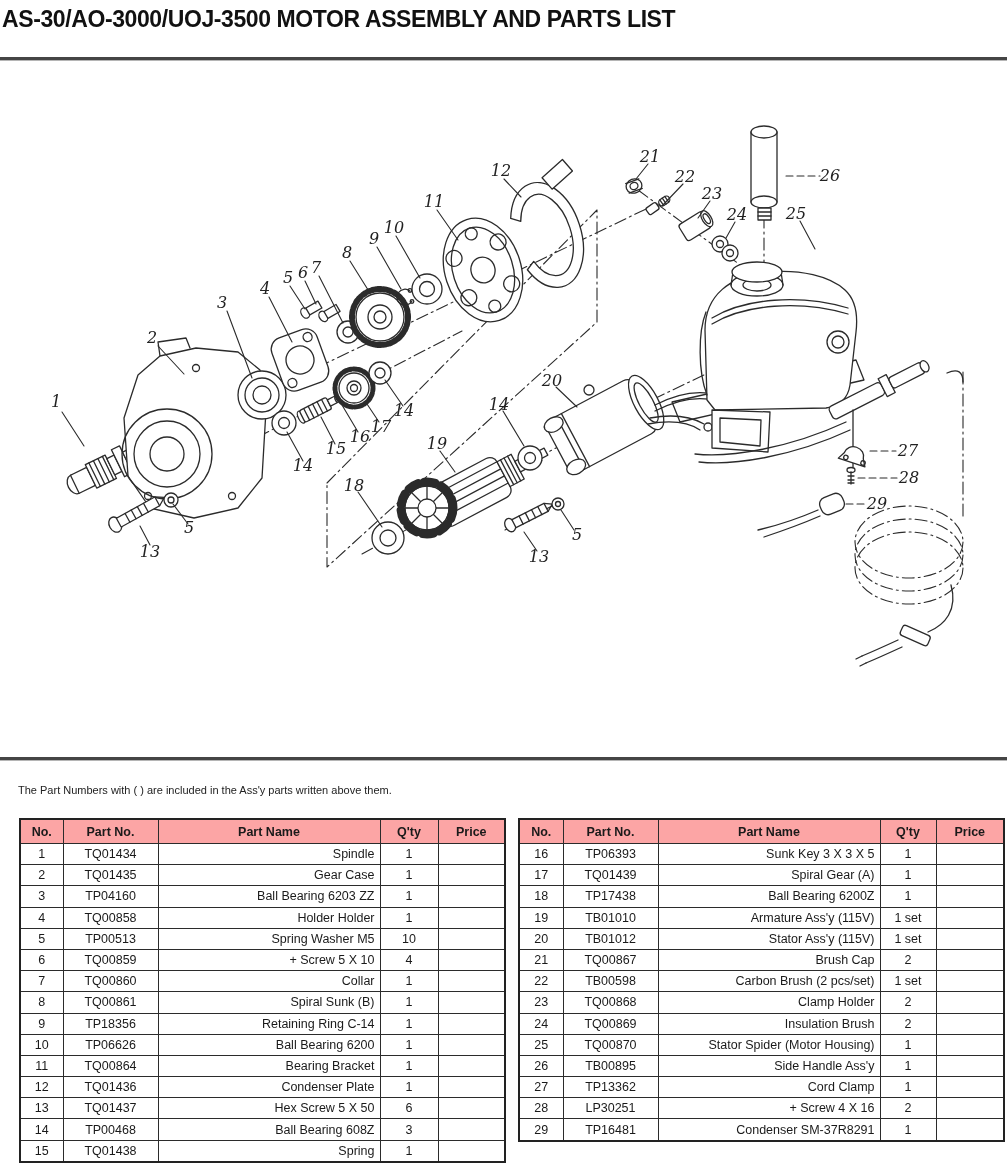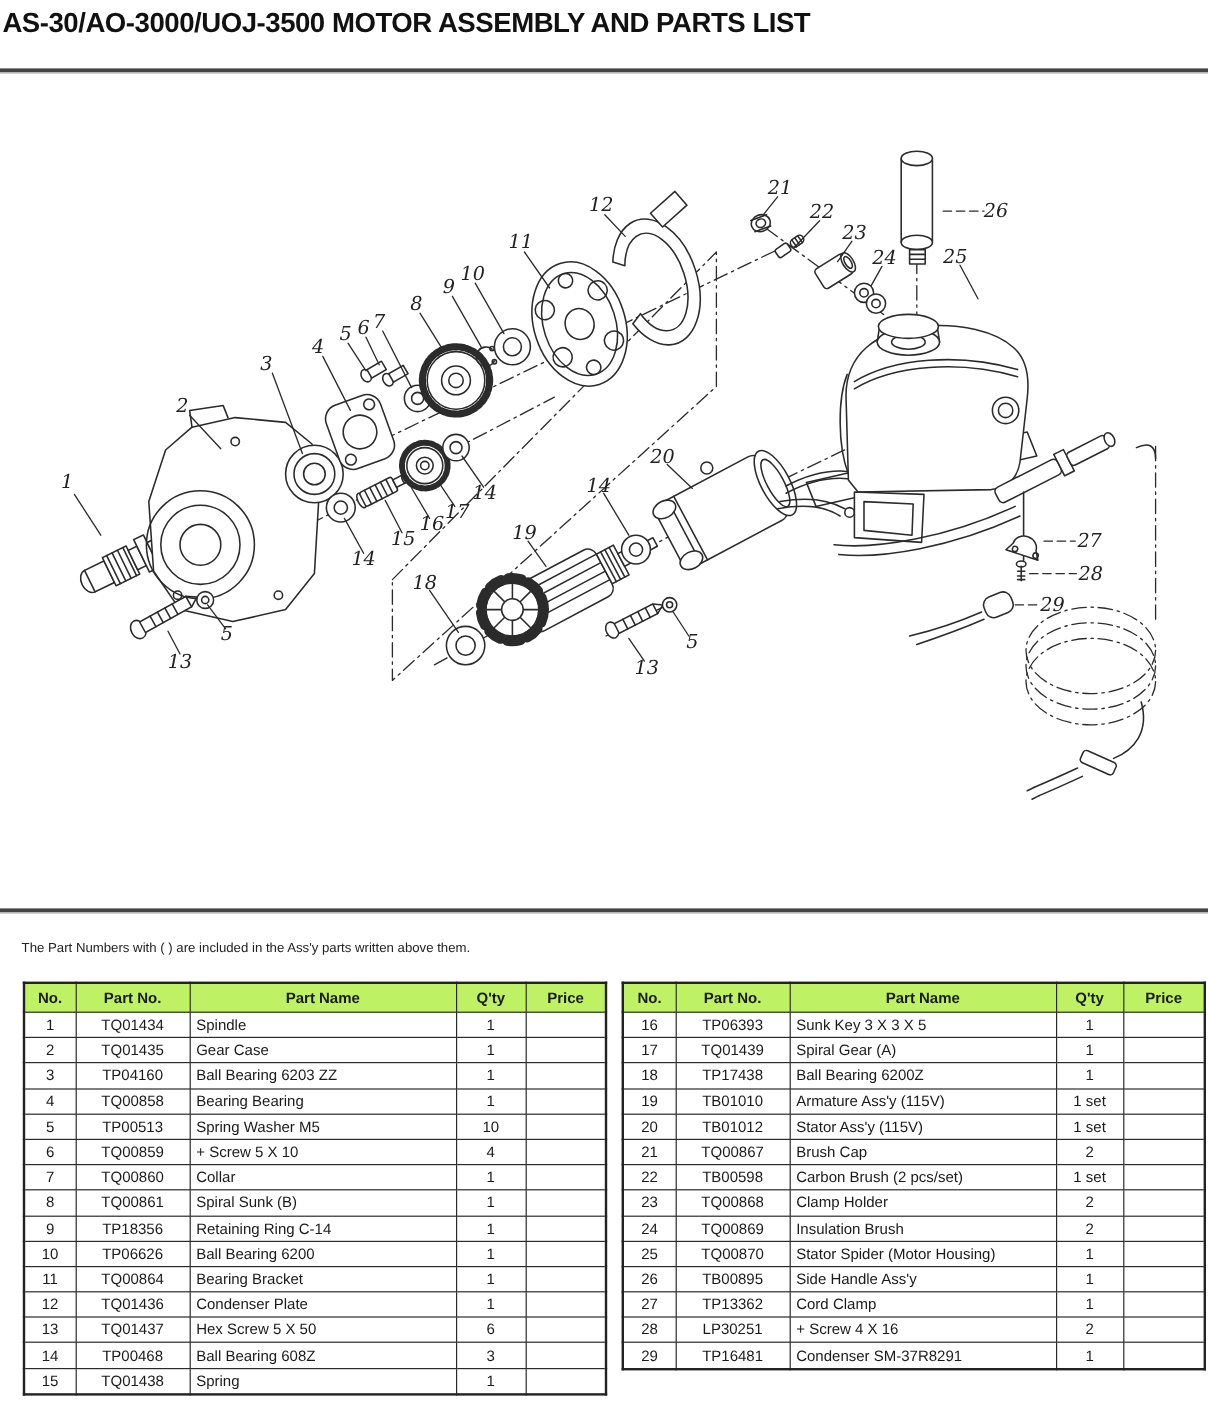--- a/index.html
+++ b/index.html
@@ -27,30 +27,30 @@
     font-size:11px;color:#222;
   }
   table.parts{
     position:absolute;top:818px;border-collapse:collapse;
     border:2.5px solid #222;table-layout:fixed;
     font-size:12.5px;color:#1a1a1a;
   }
   table.parts-left{left:19px;width:485px;}
   table.parts-right{left:518px;width:485px;}
   table.parts th{
-    background:#bef264;border:1.5px solid #2b2b2b;
+    background:#fca5a5;border:1.5px solid #2b2b2b;
     font-weight:bold;height:23px;padding:0 3px;font-size:12.5px;
   }
   table.parts td{
     border:1.4px solid #2b2b2b;height:20.2px;padding:0 5px;
     white-space:nowrap;overflow:hidden;
   }
   td.c-no,td.c-qty{text-align:center;padding:0 2px;}
   td.c-pn{text-align:center;padding:0 2px;}
-  td.c-name{text-align:left;}
+  td.c-name{text-align:right;}
   td.c-price{text-align:center;}
 </style>
 </head>
 <body>
 
 <h1 class="page-title">AS-30/AO-3000/UOJ-3500 MOTOR ASSEMBLY AND PARTS LIST</h1>
 <div class="rule rule-top"></div>
 
 <div class="diagram-wrap">
   <svg width="1007" height="676" viewBox="0 0 1007 676">
@@ -442,21 +442,21 @@
       <tr>
         <td class="c-no">3</td>
         <td class="c-pn">TP04160</td>
         <td class="c-name">Ball Bearing 6203 ZZ</td>
         <td class="c-qty">1</td>
         <td class="c-price"></td>
       </tr>
       <tr>
         <td class="c-no">4</td>
         <td class="c-pn">TQ00858</td>
-        <td class="c-name">Bearing Bearing</td>
+        <td class="c-name">Holder Holder</td>
         <td class="c-qty">1</td>
         <td class="c-price"></td>
       </tr>
       <tr>
         <td class="c-no">5</td>
         <td class="c-pn">TP00513</td>
         <td class="c-name">Spring Washer M5</td>
         <td class="c-qty">10</td>
         <td class="c-price"></td>
       </tr>

